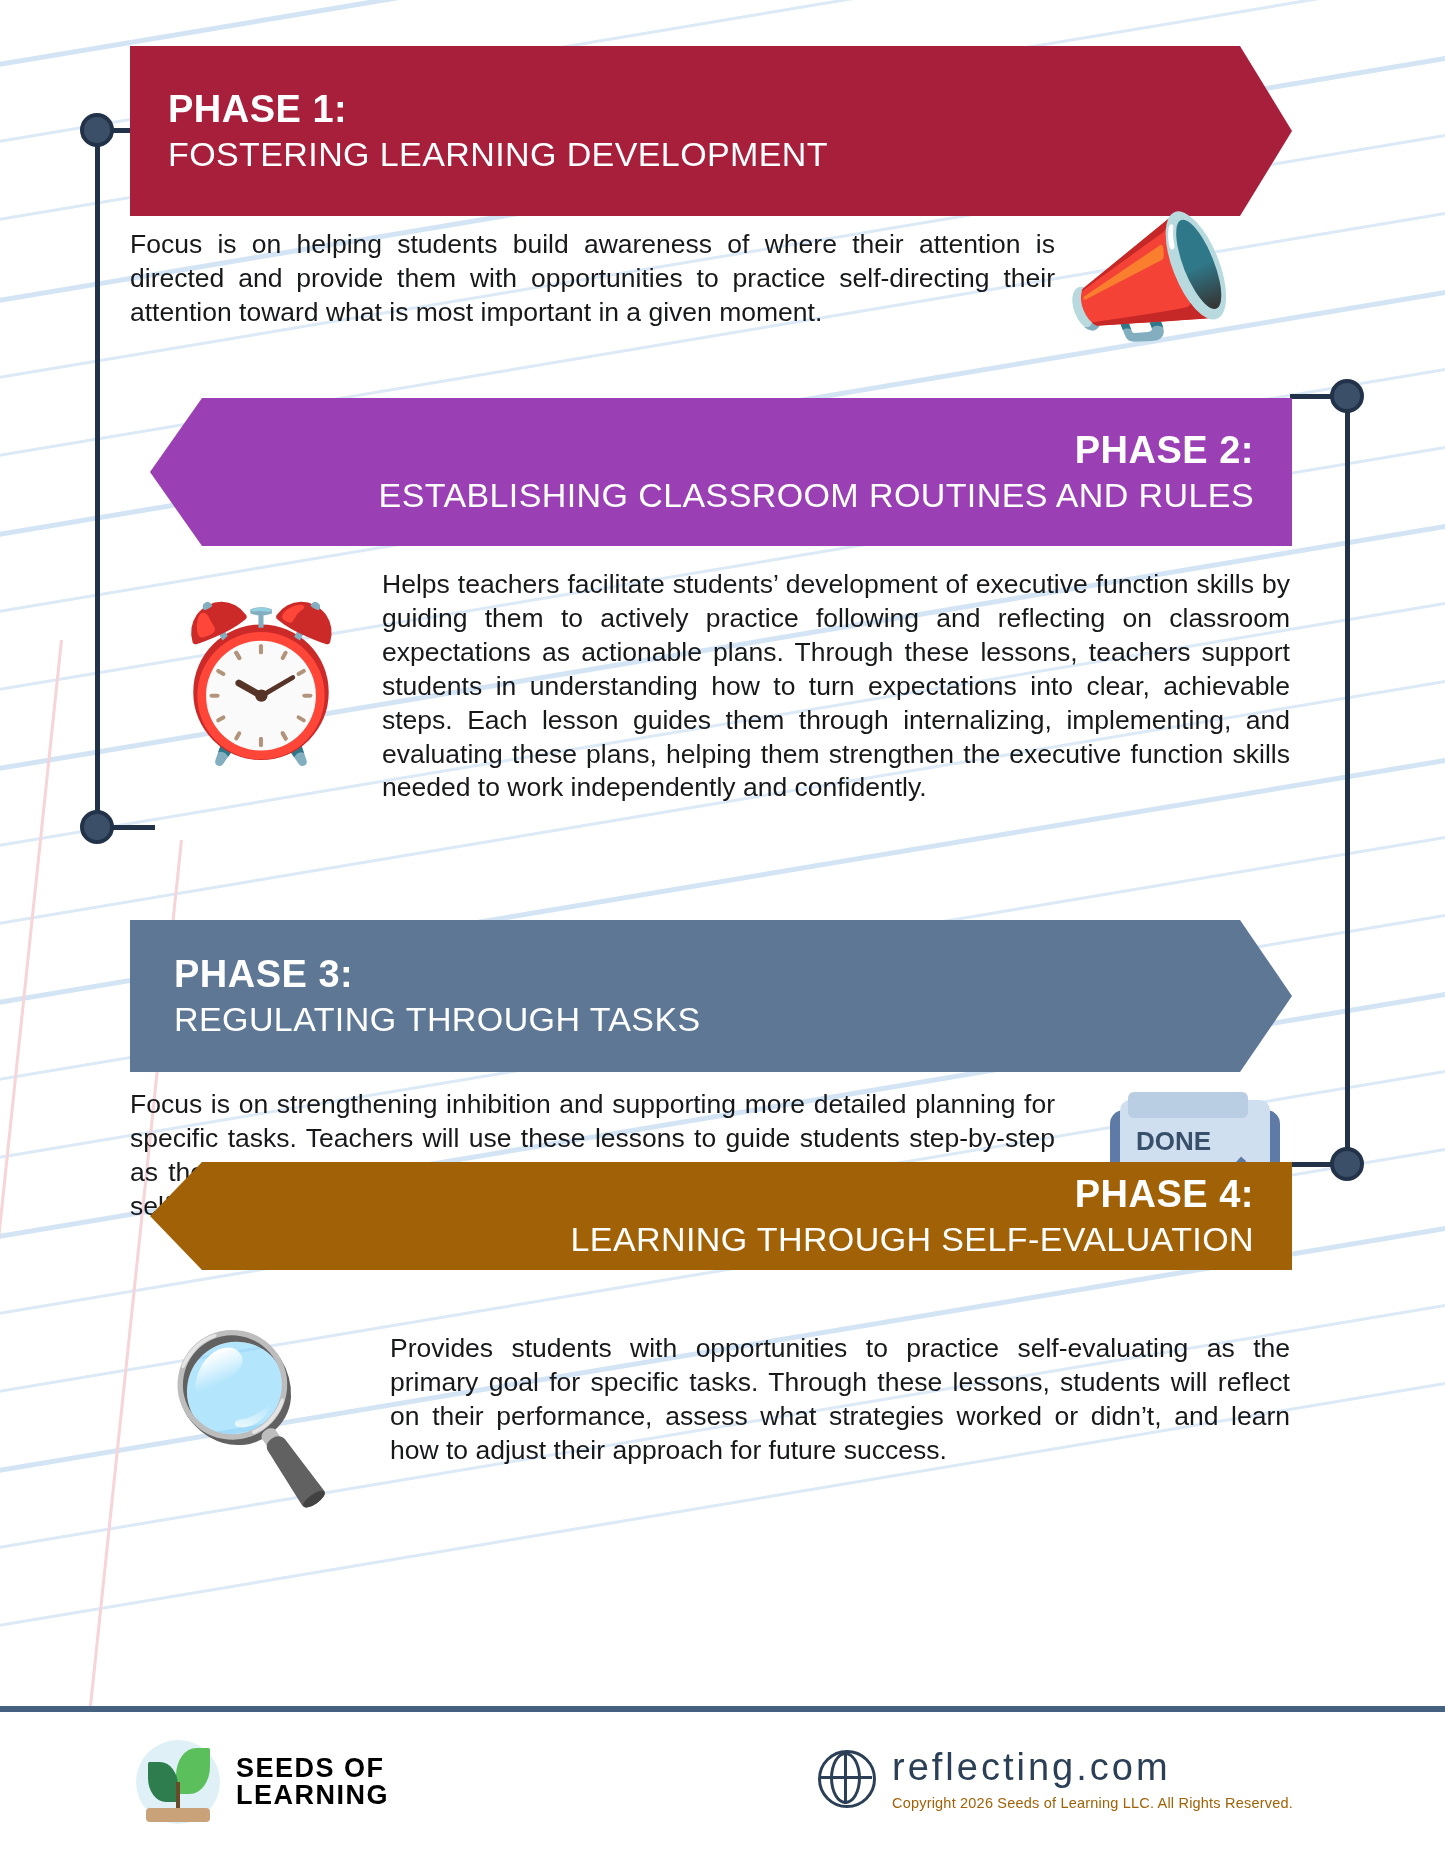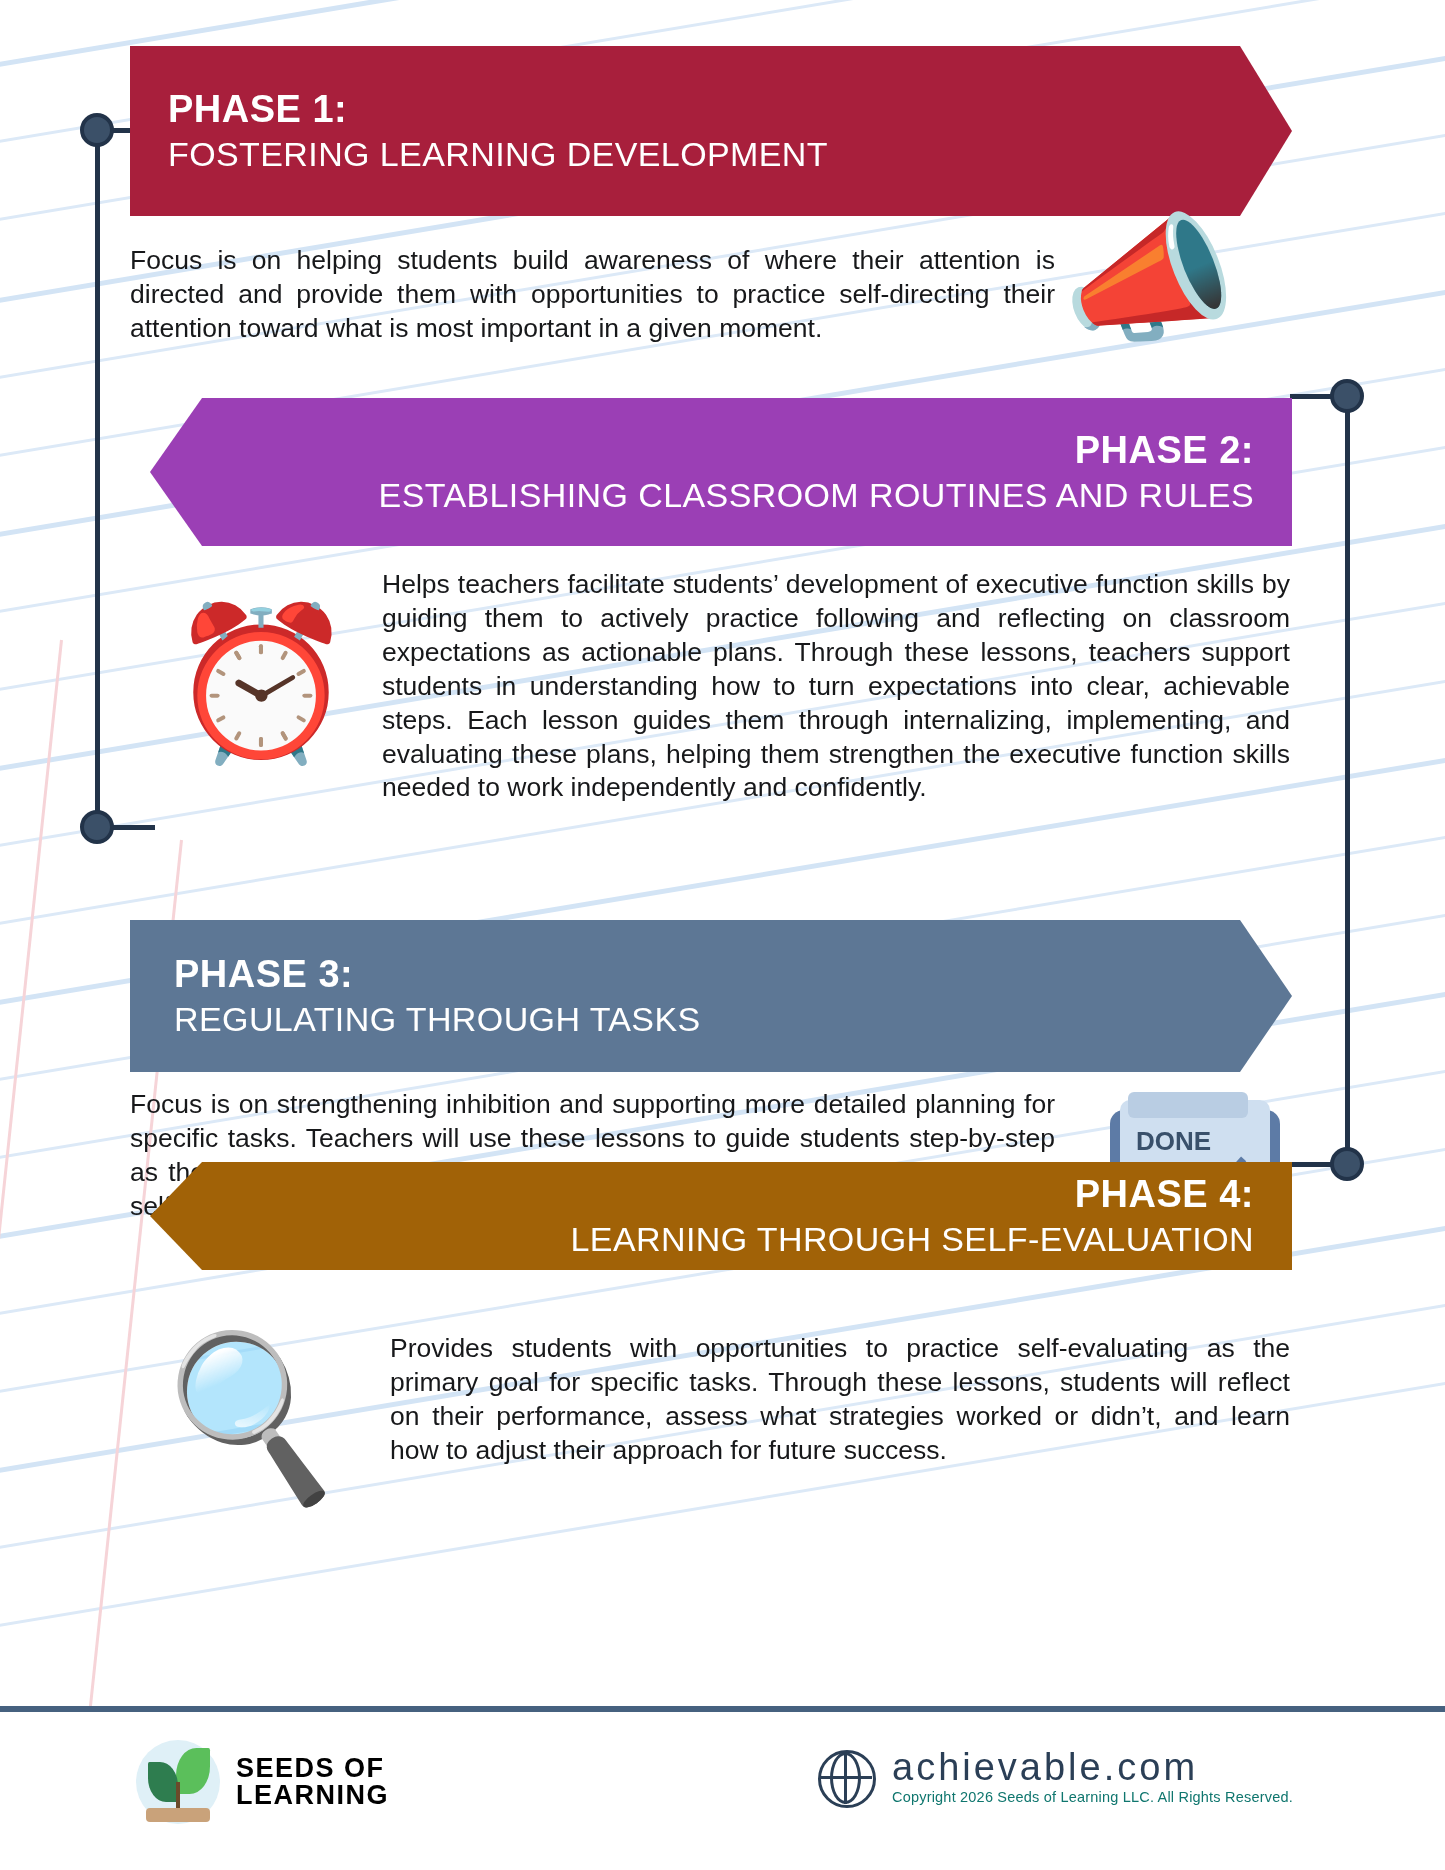--- a/index.html
+++ b/index.html
@@ -186,22 +186,22 @@
     gap: 16px;
   }
   .site-url {
     font-size: 38px;
     letter-spacing: 3px;
     color: #2b3f56;
     font-family: "Liberation Sans", sans-serif;
   }
   .copyright {
     font-size: 14.5px;
-    color: #0f766e;
-    margin-top: 0;
+    color: #a16207;
+    margin-top: 6px;
     letter-spacing: 0.2px;
   }
 </style>
 </head>
 <body>
 
 <div id="bg-layer">
   <div class="diag-line" style="top:40px;"></div>
   <div class="diag-line thick" style="top:112px;"></div>
   <div class="diag-line" style="top:190px;"></div>
@@ -243,21 +243,21 @@
   <div class="conn-dot" style="left:80px; top:810px;"></div>
   <div class="conn-dot" style="left:1330px; top:1147px;"></div>
 </div>
 
 <div id="content">
 
   <div class="phase-banner banner-right" style="left:130px; top:46px; width:1162px; height:170px; background:#a81f3c;">
     <div class="phase-title">PHASE 1:</div>
     <div class="phase-sub">FOSTERING LEARNING DEVELOPMENT</div>
   </div>
-  <div class="phase-body" style="left:130px; top:244px; width:925px;">Focus is on helping students build awareness of where their attention is directed and provide them with opportunities to practice self-directing their attention toward what is most important in a given moment.</div>
+  <div class="phase-body" style="left:130px; top:228px; width:925px;">Focus is on helping students build awareness of where their attention is directed and provide them with opportunities to practice self-directing their attention toward what is most important in a given moment.</div>
   <div class="emoji-art" style="left:1062px; top:210px; font-size:140px;">📣</div>
 
   <div class="phase-banner banner-left" style="left:150px; top:398px; width:1142px; height:148px; background:#9b3fb5;">
     <div class="phase-title">PHASE 2:</div>
     <div class="phase-sub">ESTABLISHING CLASSROOM ROUTINES AND RULES</div>
   </div>
   <div class="phase-body" style="left:382px; top:568px; width:908px;">Helps teachers facilitate students’ development of executive function skills by guiding them to actively practice following and reflecting on classroom expectations as actionable plans. Through these lessons, teachers support students in understanding how to turn expectations into clear, achievable steps. Each lesson guides them through internalizing, implementing, and evaluating these plans, helping them strengthen the executive function skills needed to work independently and confidently.</div>
   <div class="emoji-art" style="left:168px; top:608px; font-size:150px;">⏰</div>
 
   <div class="phase-banner banner-right" style="left:130px; top:920px; width:1162px; height:152px; background:#5d7795;padding-left:44px;">
@@ -303,18 +303,18 @@
   </div>
 
   <div class="site-wrap">
     <div style="position:relative; width:58px; height:58px; margin-top:4px;">
       <div style="position:absolute; inset:0; border:3px solid #2b3f56; border-radius:50%;"></div>
       <div style="position:absolute; left:26px; top:2px; width:3px; height:52px; background:#2b3f56;"></div>
       <div style="position:absolute; left:2px; top:26px; width:52px; height:3px; background:#2b3f56;"></div>
       <div style="position:absolute; left:12px; top:2px; width:31px; height:52px; border:3px solid #2b3f56; border-radius:50%; box-sizing:border-box;"></div>
     </div>
     <div>
-      <div class="site-url">achievable.com</div>
+      <div class="site-url">reflecting.com</div>
       <div class="copyright">Copyright 2026 Seeds of Learning LLC. All Rights Reserved.</div>
     </div>
   </div>
 
 </div>
 
 </body></html>

